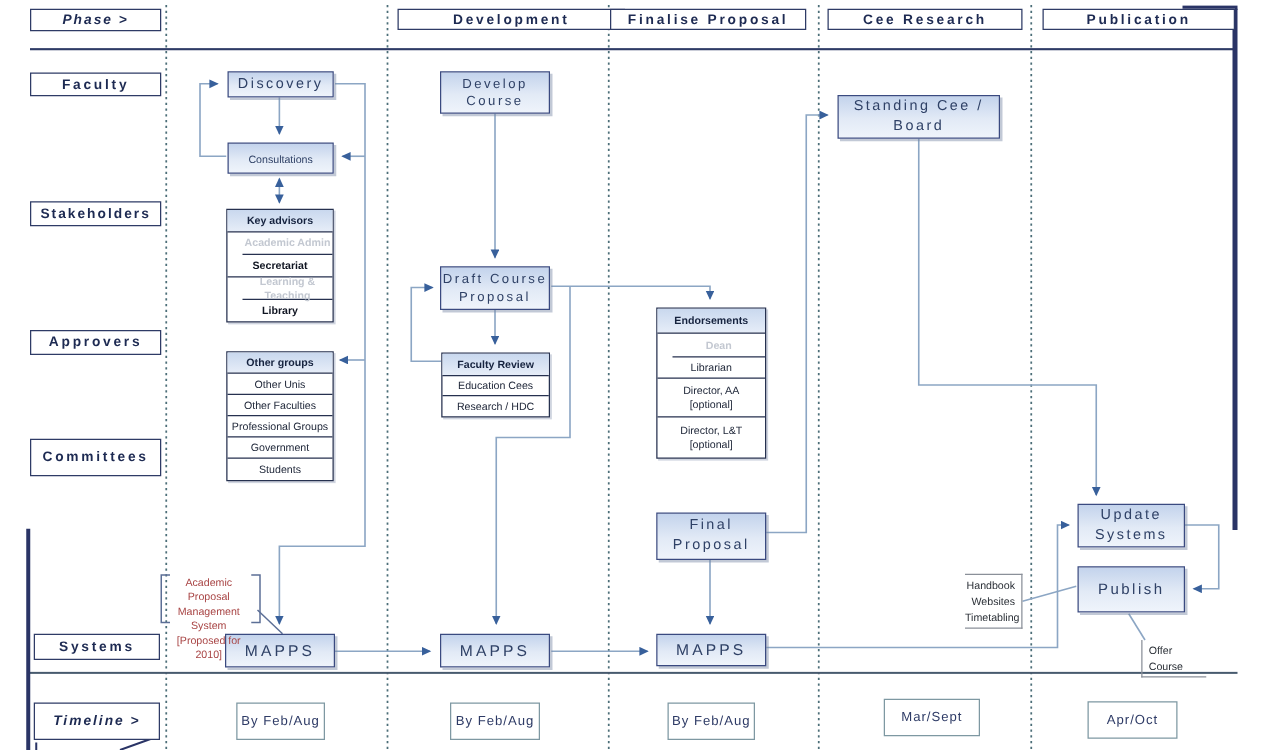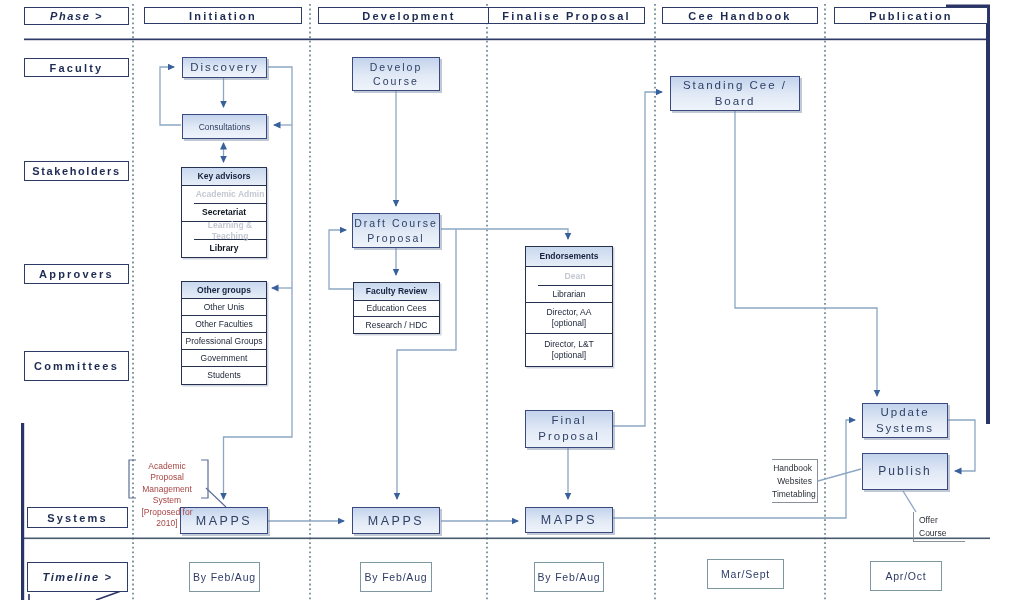--- a/index.html
+++ b/index.html
@@ -96,24 +96,23 @@
     </g>
 
     <g fill="none" stroke="#5c6f96" stroke-width="1.2">
       <path d="M206,488 L226,507"></path>
       <path d="M136,460 H129 V498 H136"></path>
       <path d="M201,460 H208 V498 H201"></path>
     </g>
   </svg>
 
   <div class="abs flex hdr italic" style="left:24px;top:7px;width:105px;height:18px;">Phase &gt;</div>
-  <div class="abs flex hdr" style="left:144px;top:7px;width:158px;height:17px;">Initiation</div>
   <div class="abs flex hdr" style="left:318px;top:7px;width:182px;height:17px;">Development</div>
   <div class="abs flex hdr" style="left:488px;top:7px;width:157px;height:17px;">Finalise Proposal</div>
-  <div class="abs flex hdr" style="left:662px;top:7px;width:156px;height:17px;">Cee Handbook</div>
+  <div class="abs flex hdr" style="left:662px;top:7px;width:156px;height:17px;">Cee Research</div>
   <div class="abs flex hdr" style="left:834px;top:7px;width:154px;height:17px;">Publication</div>
 
   <div class="abs flex hdr" style="left:24px;top:58px;width:105px;height:19px;">Faculty</div>
   <div class="abs flex hdr" style="left:24px;top:161px;width:105px;height:20px;letter-spacing:1.6px;">Stakeholders</div>
   <div class="abs flex hdr" style="left:24px;top:264px;width:105px;height:20px;">Approvers</div>
   <div class="abs flex hdr" style="left:24px;top:351px;width:105px;height:30px;">Committees</div>
   <div class="abs flex hdr" style="left:27px;top:507px;width:101px;height:21px;">Systems</div>
   <div class="abs flex hdr italic" style="left:27px;top:562px;width:101px;height:30px;">Timeline &gt;</div>
 
   <div class="abs flex gbox big" style="left:182px;top:57px;width:85px;height:21px;">Discovery</div>

